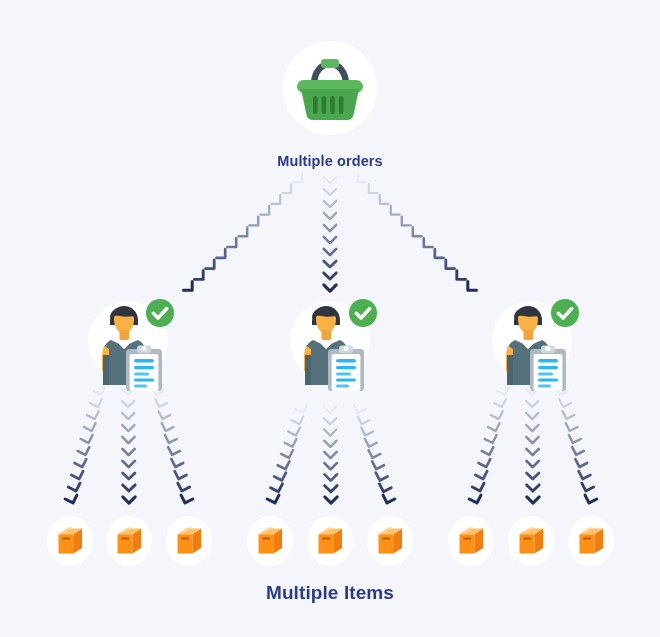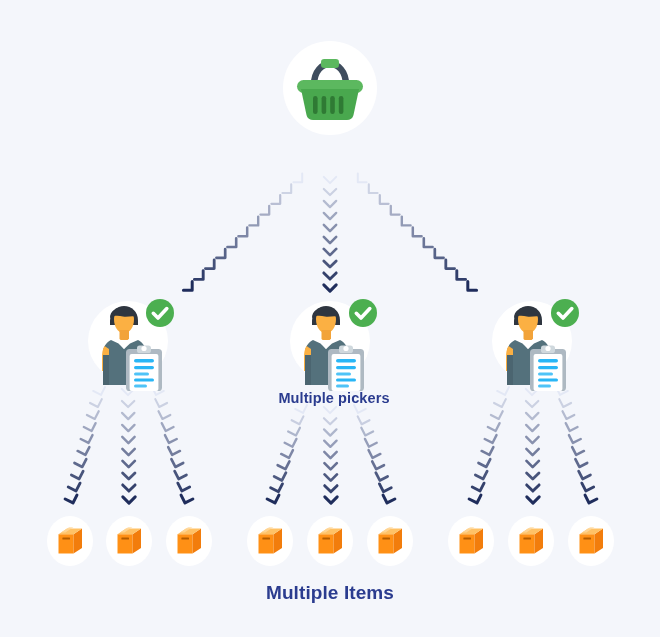--- a/index.html
+++ b/index.html
@@ -423,20 +423,21 @@
 
       <g fill="#2f7a34">
         <rect x="21" y="41" width="4.6" height="18" rx="2.3"></rect>
         <rect x="29.6" y="41" width="4.6" height="18" rx="2.3"></rect>
         <rect x="38.2" y="41" width="4.6" height="18" rx="2.3"></rect>
         <rect x="46.8" y="41" width="4.6" height="18" rx="2.3"></rect>
       </g>
     </svg>
   </div>
 
+  <div class="label label-orders" style="left:330px; top:153px;">Multiple orders</div>
 
   <div class="disc" style="left:128px; top:341px; width:80px; height:80px;"></div>
   <div class="node picker-icon" style="left:130px; top:345px;">
     <svg width="92" height="92" viewBox="0 0 92 92">
 
       <path d="M26 22 C26 12.5, 33 7, 40 7 C47.5 7, 54 12.5, 54 21.5 L54 26 L26 26 Z" fill="#2f3640"></path>
       <path d="M30 20 C30 28, 34 34, 40 34 C46 34, 50 28, 50 20 C50 14.5, 46 11, 40 11 C34 11, 30 14.5, 30 20 Z" fill="#fbb043"></path>
       <path d="M26 19 C26 12, 32 8, 40 8 C47 8, 52 12, 52.5 18 C48 16, 44 18.5, 39 17.5 C34.5 16.6, 30 16, 26 19 Z" fill="#2f3640"></path>
 
       <rect x="35.5" y="31" width="9.5" height="10" fill="#f2a33a"></rect>
@@ -523,21 +524,20 @@
       </g>
     </svg>
   </div>
   <div class="node" style="left:565px; top:313px;">
     <svg width="30" height="30" viewBox="0 0 30 30">
       <circle cx="15" cy="15" r="14" fill="#4caf50"></circle>
       <path d="M8.3 15.3 L13 20 L21.8 10.6" fill="none" stroke="#ffffff" stroke-width="3.6" stroke-linecap="round" stroke-linejoin="round"></path>
     </svg>
   </div>
 
-  <div class="label label-pickers" style="left:334px; top:390px;">Multiple pickers</div>
 
   <div id="items-layer">
       <div class="disc" style="left: 70px; top: 541px; width: 46px; height: 50px;"></div>
       <div class="node" style="left: 71px; top: 541px;">
         <svg width="32" height="32" viewBox="0 0 32 32">
           <path d="M3.5 9.2 L18.5 9.2 L18.5 28.5 L3.5 28.5 Z" fill="#ff9015"></path>
           <path d="M18.5 9.2 L27 3.6 L27 22.9 L18.5 28.5 Z" fill="#f27d0c"></path>
           <path d="M3.5 9.2 L12 3.6 L27 3.6 L18.5 9.2 Z" fill="#ffc266"></path>
           <path d="M6.0 7.6 L14.1 2.2 L18.4 2.2 L10.3 7.6 Z" fill="#ffd79a" opacity="0.85"></path>
           <rect x="7.4" y="12.6" width="7.6" height="2.0" rx="0.5" fill="#b35c00"></rect>

